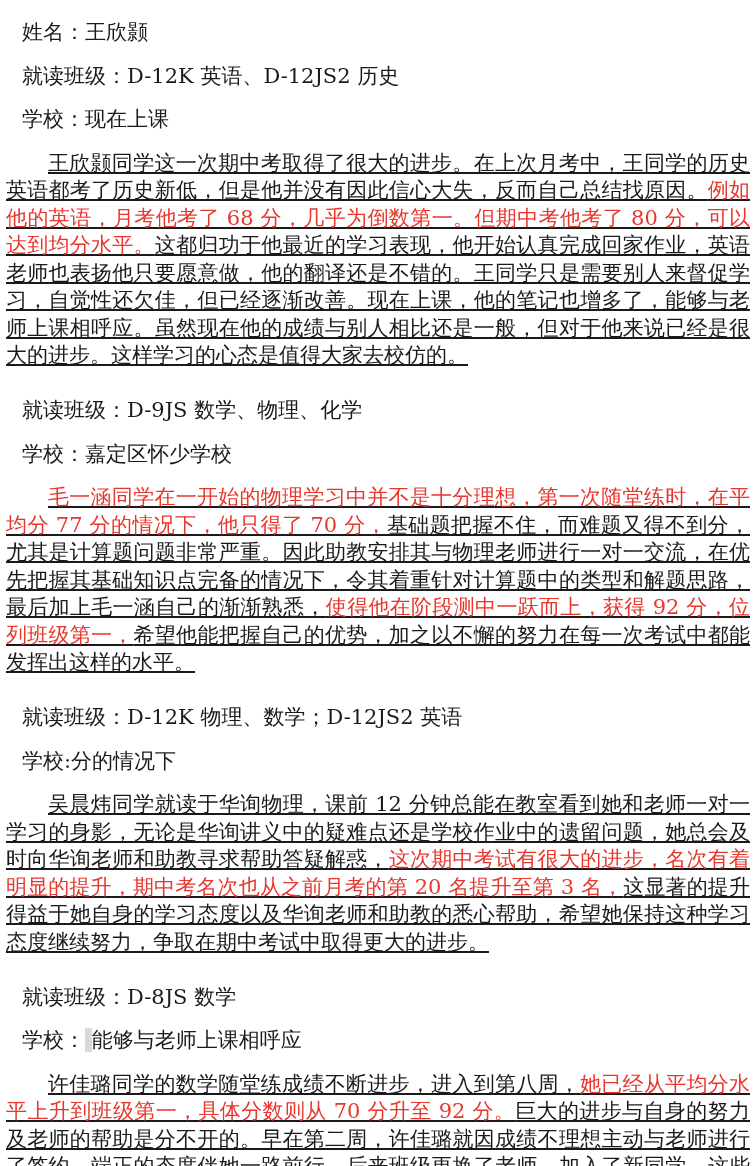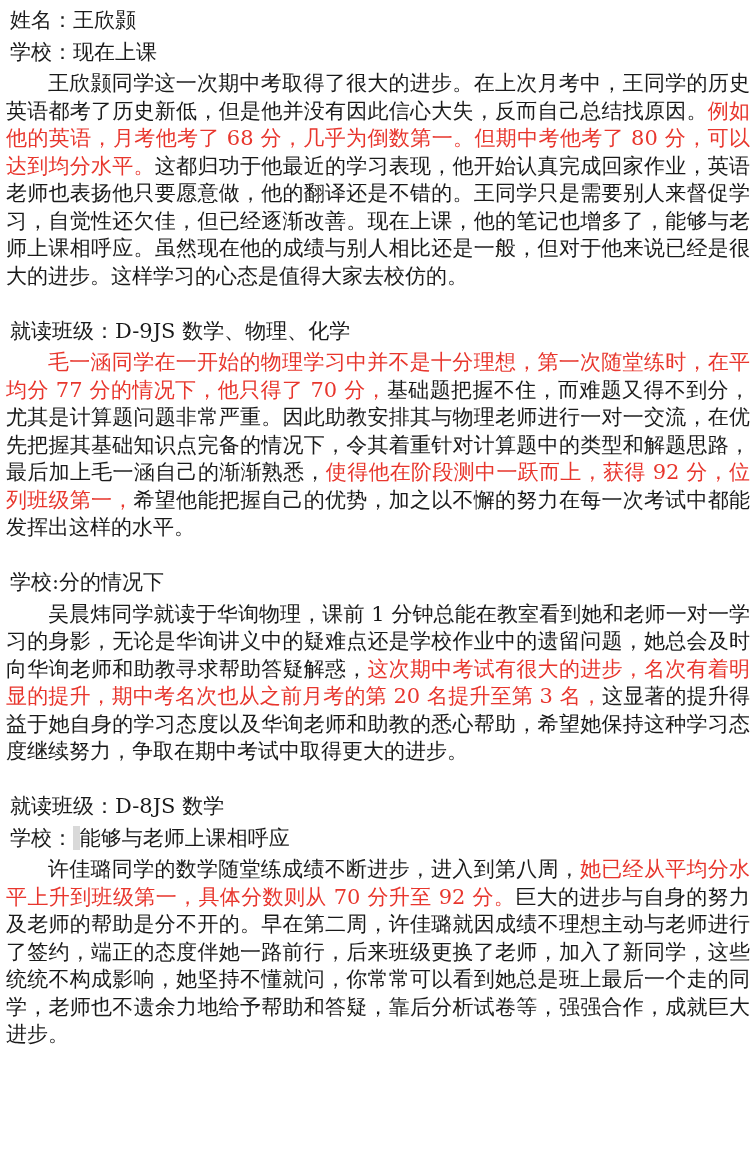--- a/index.html
+++ b/index.html
@@ -15,52 +15,56 @@
     color: #1a1a1a;
     -webkit-font-smoothing: antialiased;
   }
   .doc {
     padding: 3px 6px 0 6px;
   }
   section.student-report + section.student-report {
     margin-top: 27.5px; 
   }
   .info-line {
-    margin: 4px;
+    margin: 16px;
     white-space: nowrap;
   }
   p.student-paragraph {
     margin: 0;
     text-align: justify;
     text-indent: 2em;
     word-break: break-all;
+    text-decoration: underline;
   }
   .red { color: #e8362d; }
   .hl-space {
     background: #d9d9d9;
     white-space: pre;
   }
 </style>
 </head>
 <body>
 
 <main class="doc">
   <div id="reports">
       <section class="student-report">
         <div class="info-line"><span>姓名：</span><span>王欣颢</span></div>
+        <div class="info-line"><span>就读班级：</span><span>D-12K 英语、D-12JS2 历史</span></div>
         <div class="info-line"><span>学校：</span><span>现在上课</span></div>
         <p class="student-paragraph"><span>王欣颢同学这一次期中考取得了很大的进步。在上次月考中，王同学的历史英语都考了历史新低，但是他并没有因此信心大失，反而自己总结找原因。</span><span class="red">例如他的英语，月考他考了 68 分，几乎为倒数第一。但期中考他考了 80 分，可以达到均分水平。</span><span>这都归功于他最近的学习表现，他开始认真完成回家作业，英语老师也表扬他只要愿意做，他的翻译还是不错的。王同学只是需要别人来督促学习，自觉性还欠佳，但已经逐渐改善。现在上课，他的笔记也增多了，能够与老师上课相呼应。虽然现在他的成绩与别人相比还是一般，但对于他来说已经是很大的进步。这样学习的心态是值得大家去校仿的。</span></p>
       </section>
       <section class="student-report">
         <div class="info-line"><span>就读班级：</span><span>D-9JS 数学、物理、化学</span></div>
+        <div class="info-line"><span>学校：</span><span>嘉定区怀少学校</span></div>
         <p class="student-paragraph"><span class="red">毛一涵同学在一开始的物理学习中并不是十分理想，第一次随堂练时，在平均分 77 分的情况下，他只得了 70 分，</span><span>基础题把握不住，而难题又得不到分，尤其是计算题问题非常严重。因此助教安排其与物理老师进行一对一交流，在优先把握其基础知识点完备的情况下，令其着重针对计算题中的类型和解题思路，最后加上毛一涵自己的渐渐熟悉，</span><span class="red">使得他在阶段测中一跃而上，获得 92 分，位列班级第一，</span><span>希望他能把握自己的优势，加之以不懈的努力在每一次考试中都能发挥出这样的水平。</span></p>
       </section>
       <section class="student-report">
+        <div class="info-line"><span>就读班级：</span><span>D-12K 物理、数学；D-12JS2 英语</span></div>
         <div class="info-line"><span>学校:</span><span>分的情况下</span></div>
-        <p class="student-paragraph"><span>吴晨炜同学就读于华询物理，课前 1 分钟总能在教室看到她和老师一对一学习的身影，无论是华询讲义中的疑难点还是学校作业中的遗留问题，她总会及时向华询老师和助教寻求帮助答疑解惑，</span><span class="red">这次期中考试有很大的进步，名次有着明显的提升，期中考名次也从之前月考的第 20 名提升至第 3 名，</span><span>这显著的提升得益于她自身的学习态度以及华询老师和助教的悉心帮助，希望她保持这种学习态度继续努力，争取在期中考试中取得更大的进步。</span></p>
+        <p class="student-paragraph"><span>吴晨炜同学就读于华询物理，课前 12 分钟总能在教室看到她和老师一对一学习的身影，无论是华询讲义中的疑难点还是学校作业中的遗留问题，她总会及时向华询老师和助教寻求帮助答疑解惑，</span><span class="red">这次期中考试有很大的进步，名次有着明显的提升，期中考名次也从之前月考的第 20 名提升至第 3 名，</span><span>这显著的提升得益于她自身的学习态度以及华询老师和助教的悉心帮助，希望她保持这种学习态度继续努力，争取在期中考试中取得更大的进步。</span></p>
       </section>
       <section class="student-report">
         <div class="info-line"><span>就读班级：</span><span>D-8JS 数学</span></div>
         <div class="info-line"><span>学校：</span><span class="hl-space"> </span><span>能够与老师上课相呼应</span></div>
         <p class="student-paragraph"><span>许佳璐同学的数学随堂练成绩不断进步，进入到第八周，</span><span class="red">她已经从平均分水平上升到班级第一，具体分数则从 70 分升至 92 分。</span><span>巨大的进步与自身的努力及老师的帮助是分不开的。早在第二周，许佳璐就因成绩不理想主动与老师进行了签约，端正的态度伴她一路前行，后来班级更换了老师，加入了新同学，这些统统不构成影响，她坚持不懂就问，你常常可以看到她总是班上最后一个走的同学，老师也不遗余力地给予帮助和答疑，靠后分析试卷等，强强合作，成就巨大进步。</span></p>
       </section>
     </div>
 </main>
 
 </body></html>

